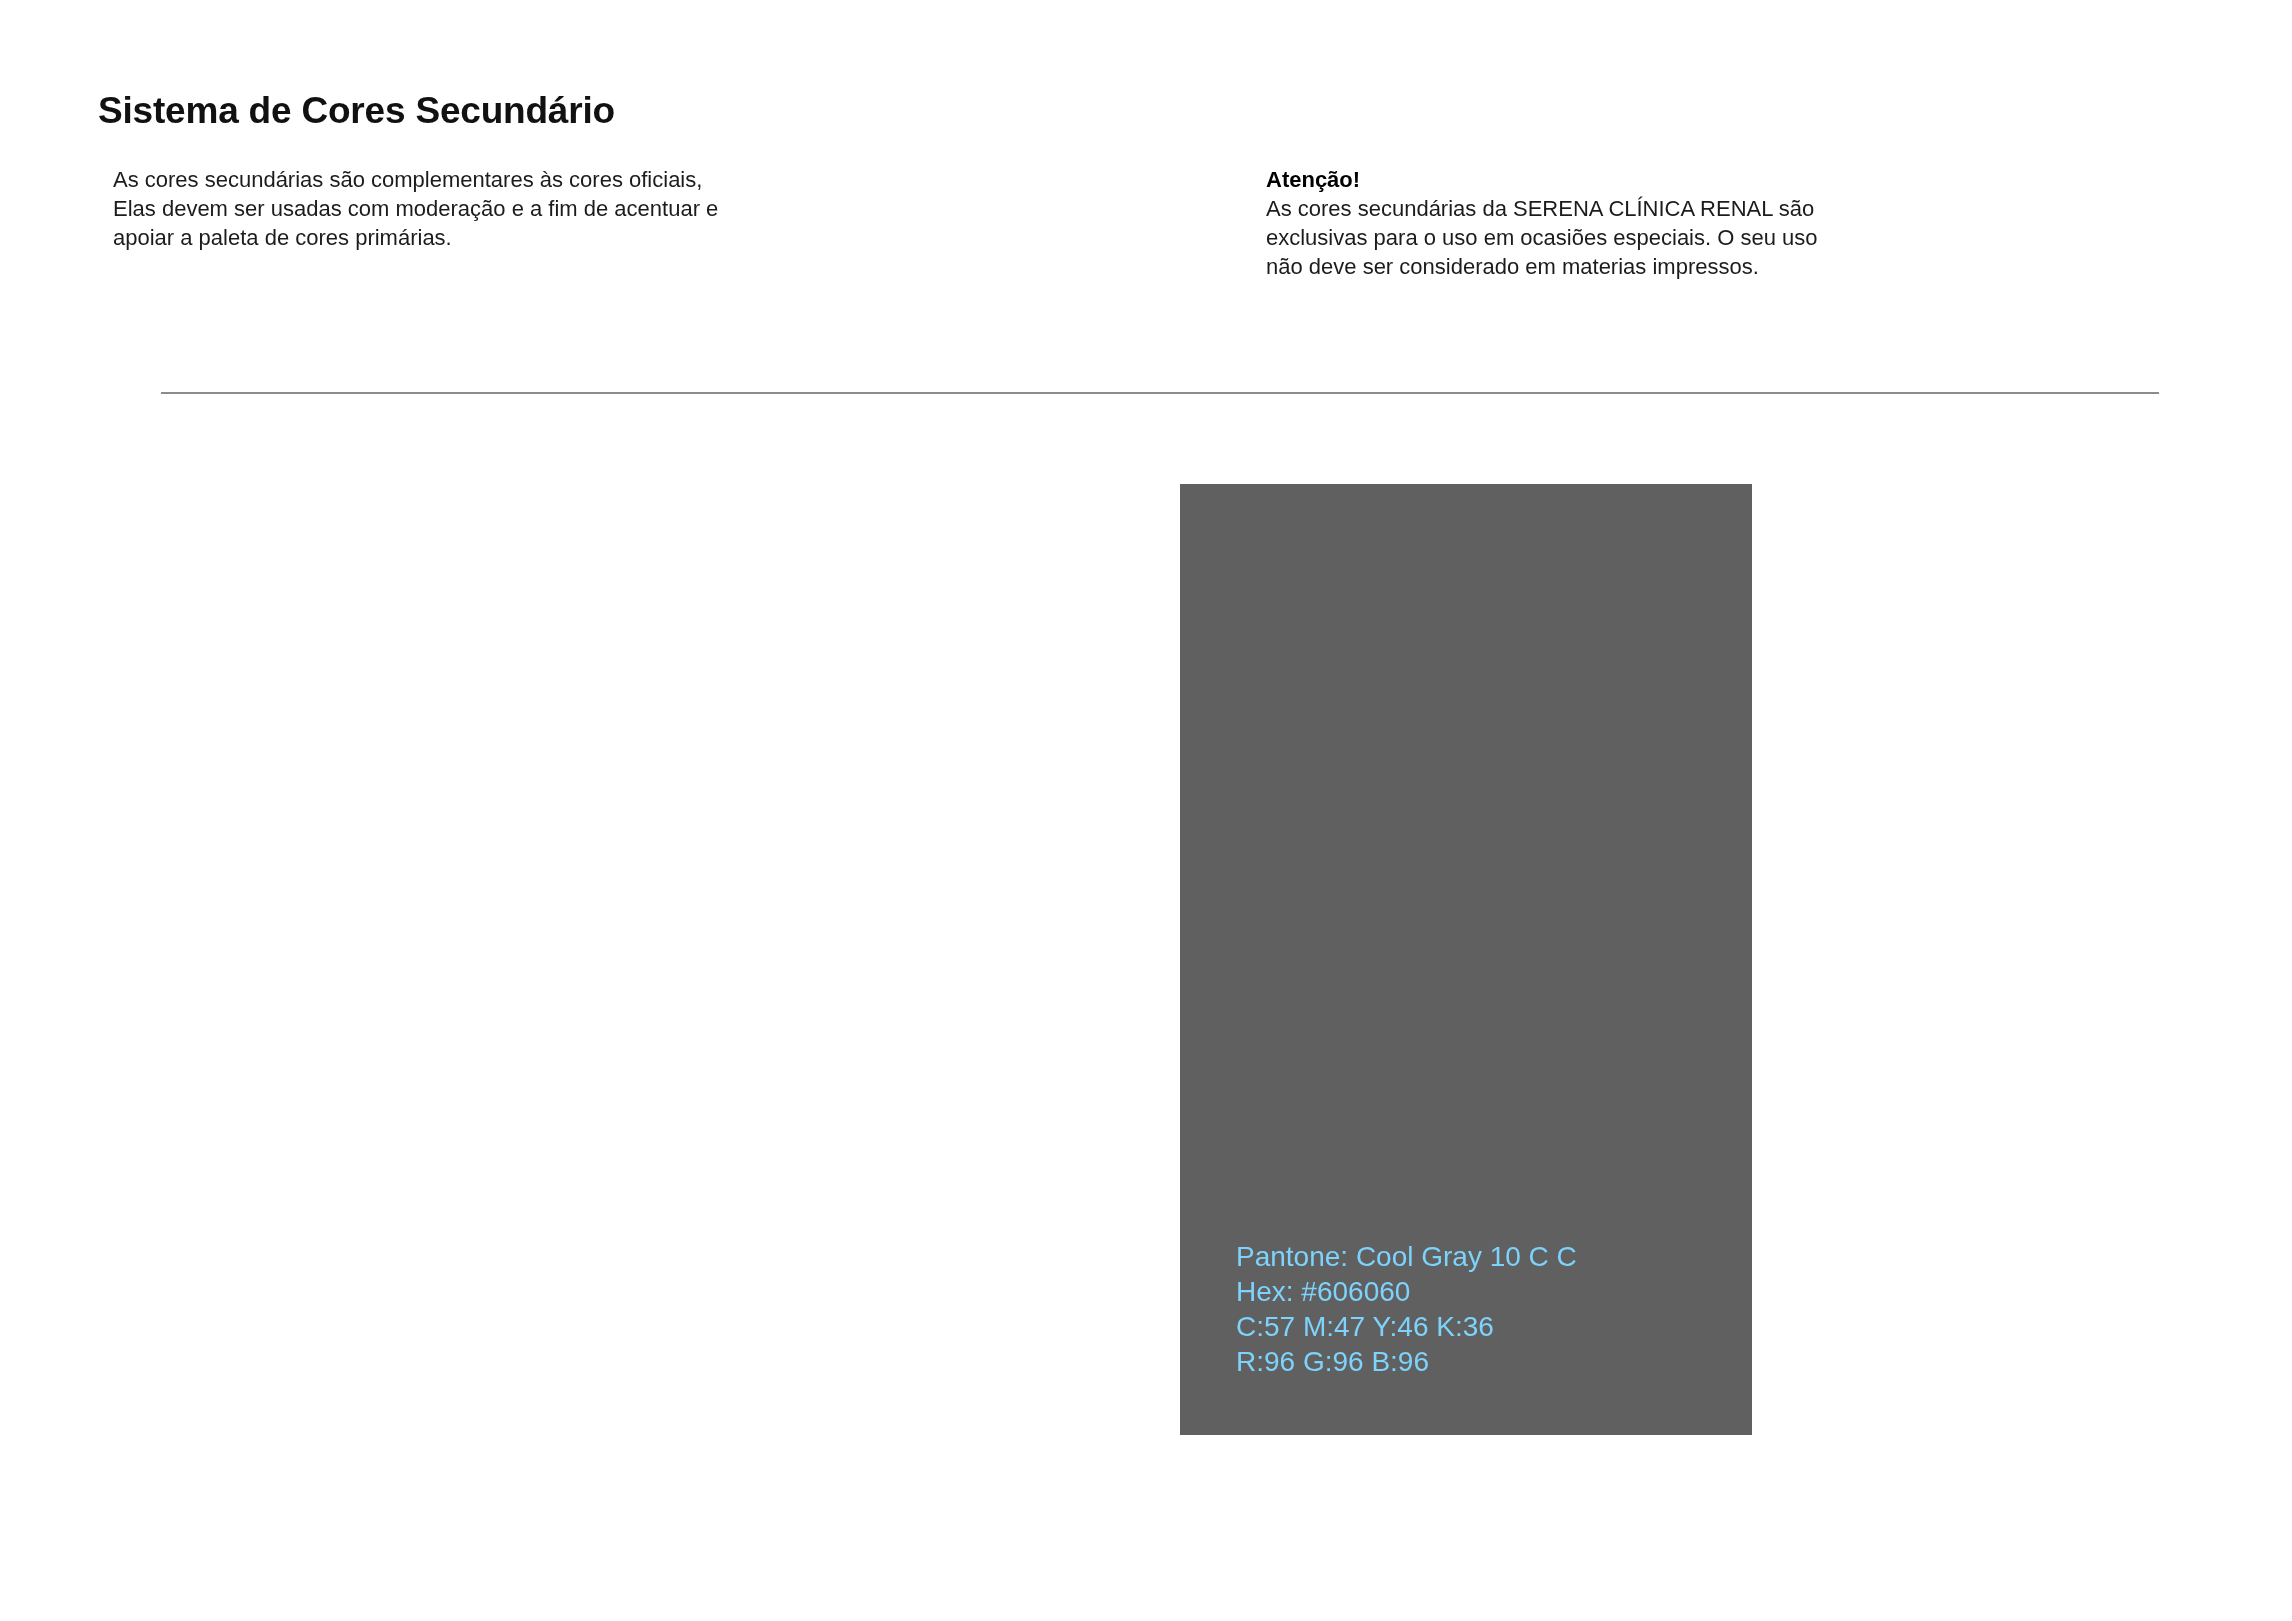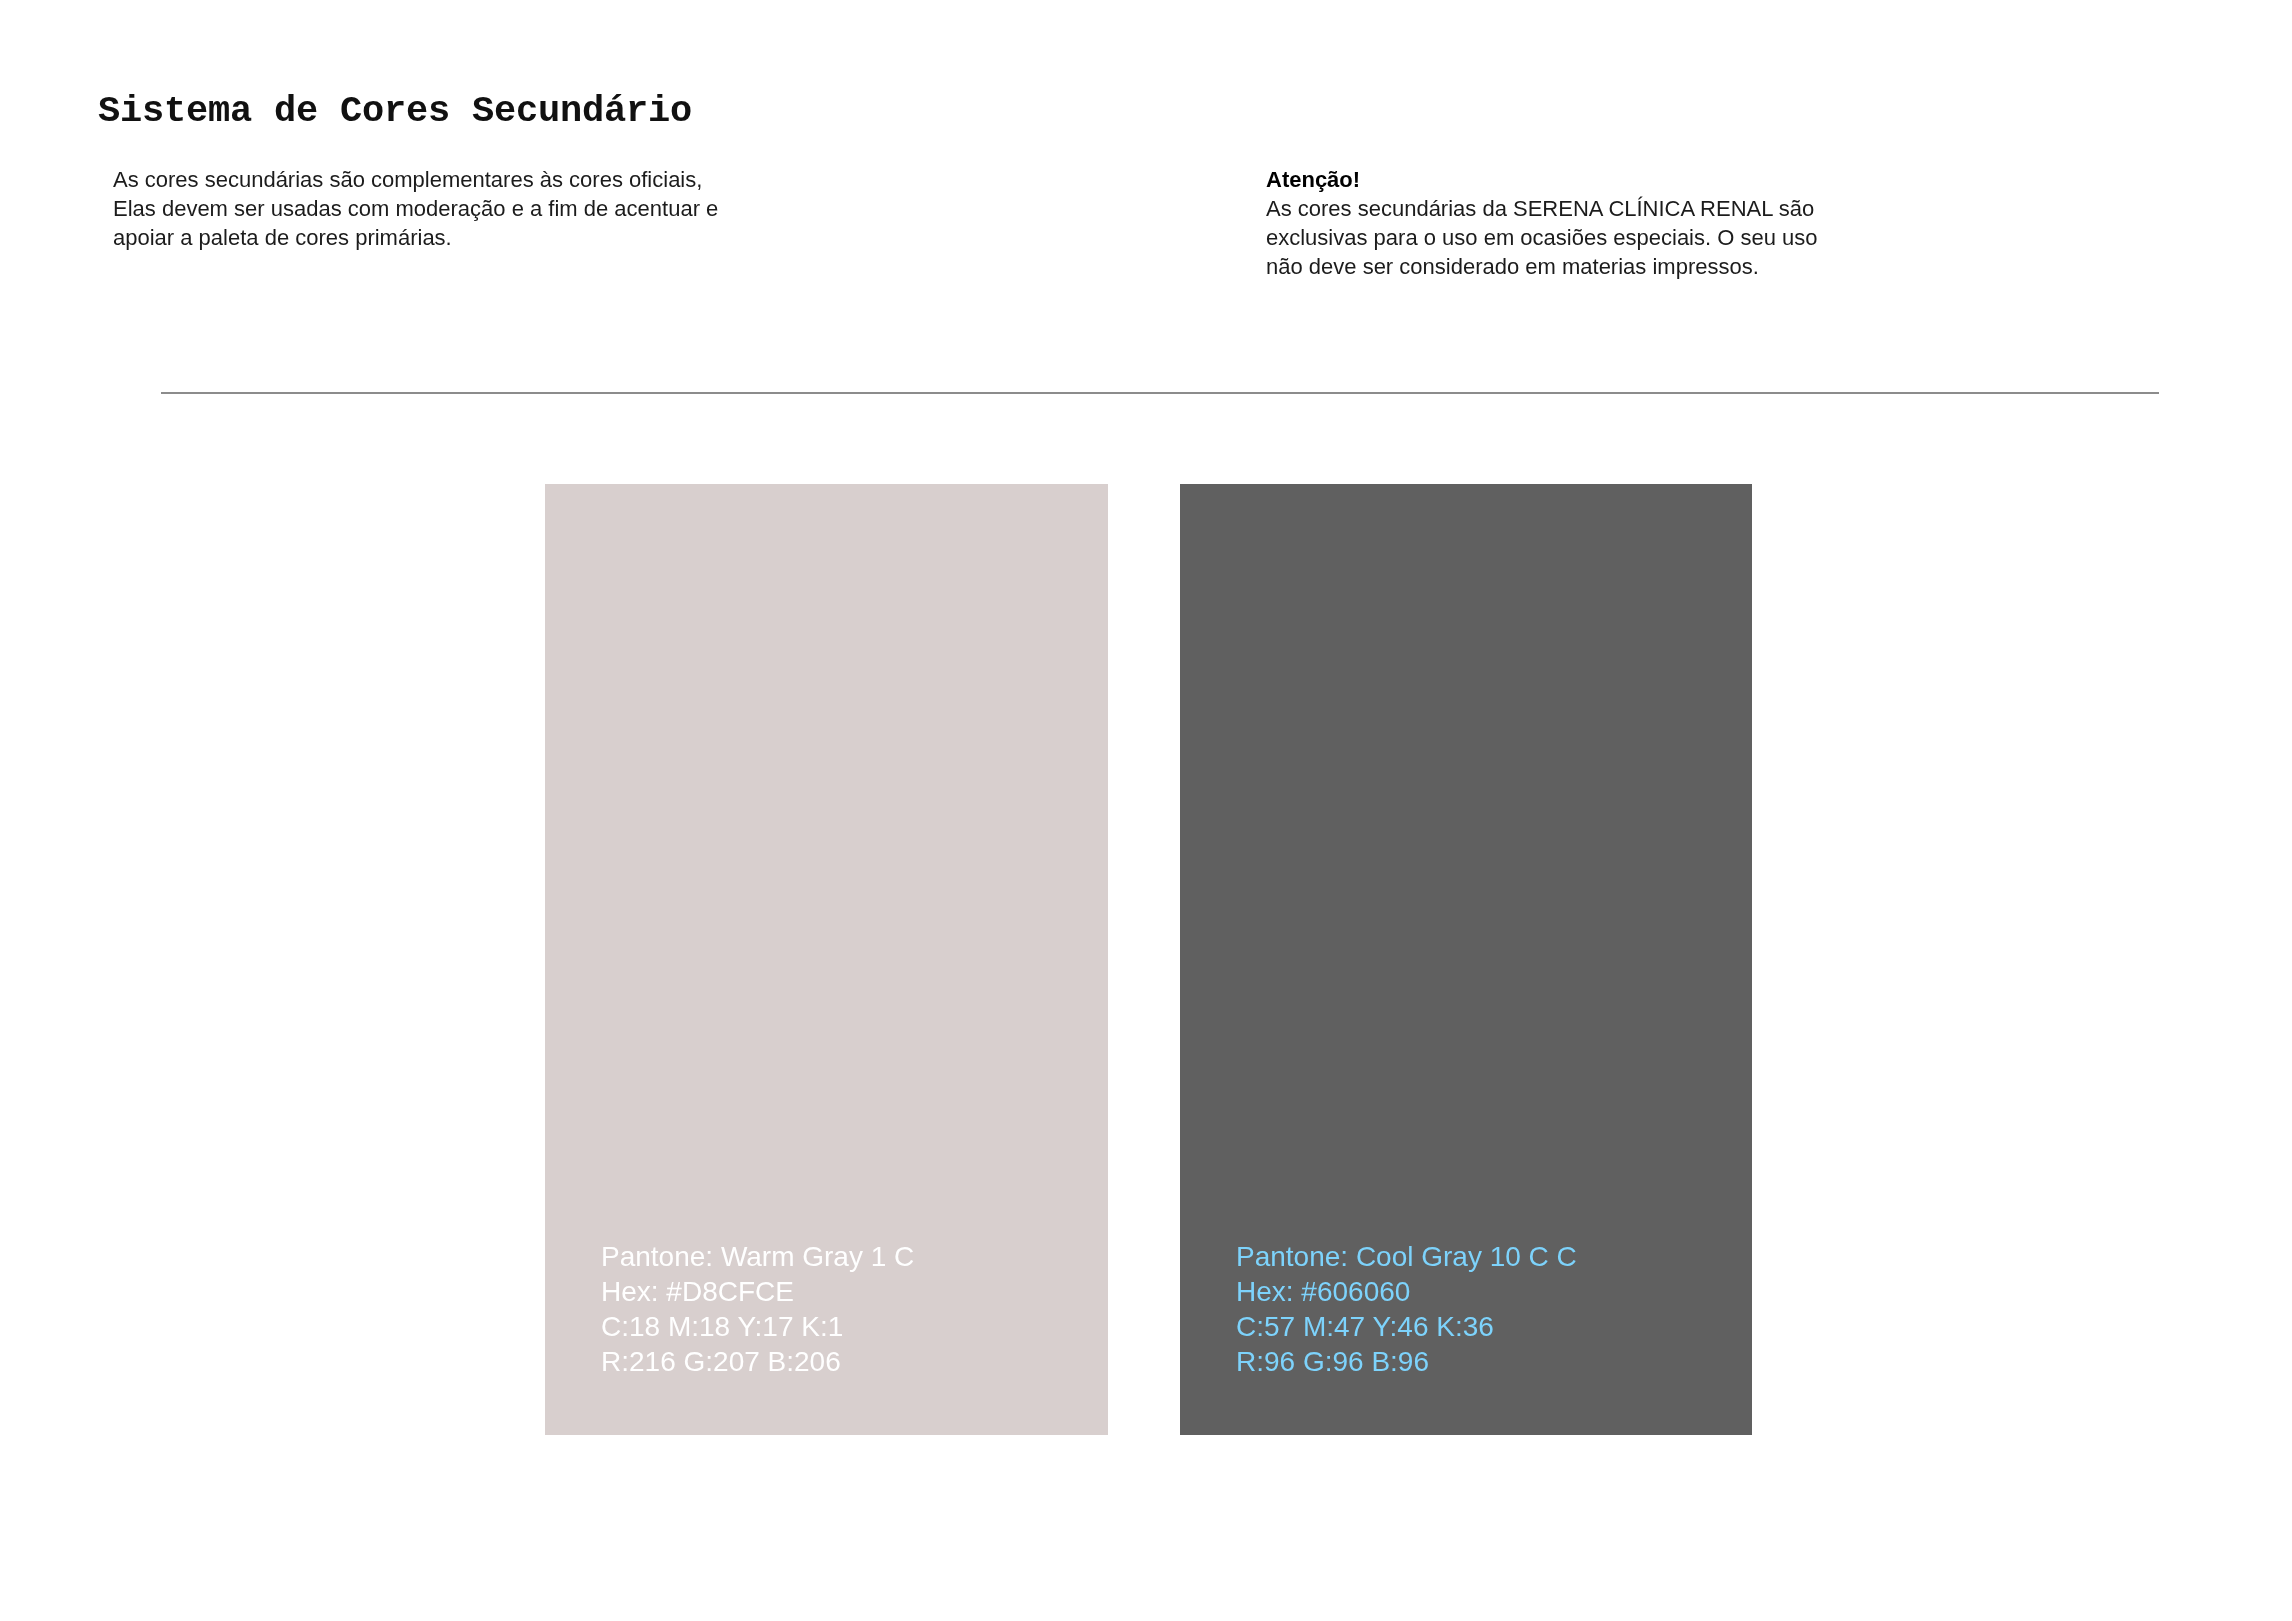--- a/index.html
+++ b/index.html
@@ -21,21 +21,21 @@
     position: absolute;
     inset: 0;
     background: #ffffff;
   }
 
   
   .page-title {
     position: absolute;
     left: 98px;
     top: 65px;
-    font-family: Liberation Mono, monospace;
+    font-family: Liberation Sans, sans-serif;
     font-weight: 700;
     font-size: 37px;
     letter-spacing: -0.2px;
     color: #111111;
     white-space: nowrap;
   }
 
   
   .intro-left {
     position: absolute;
@@ -119,28 +119,20 @@
     <div class="heading">Atenção!</div>
     <div class="line">As cores secundárias da SERENA CLÍNICA RENAL são</div>
     <div class="line">exclusivas para o uso em ocasiões especiais. O seu uso</div>
     <div class="line">não deve ser considerado em materias impressos.</div>
   </div>
 
   <div class="divider" style="background-color: rgb(140, 140, 140);"></div>
 
   <div class="swatch-area">
 
-    <div class="swatch left" style="background-color: rgb(216, 207, 206);">
-      <div class="swatch-info" style="color: rgb(255, 255, 255);">
-        <span class="info-line">Pantone: Warm Gray 1 C</span>
-        <span class="info-line">Hex: #D8CFCE</span>
-        <span class="info-line">C:18 M:18 Y:17 K:1</span>
-        <span class="info-line">R:216 G:207 B:206</span>
-      </div>
-    </div>
 
     <div class="swatch right" style="background-color: rgb(96, 96, 96);">
       <div class="swatch-info" style="color: #7dd3fc;">
         <span class="info-line">Pantone: Cool Gray 10 C C</span>
         <span class="info-line">Hex: #606060</span>
         <span class="info-line">C:57 M:47 Y:46 K:36</span>
         <span class="info-line">R:96 G:96 B:96</span>
       </div>
     </div>
 

